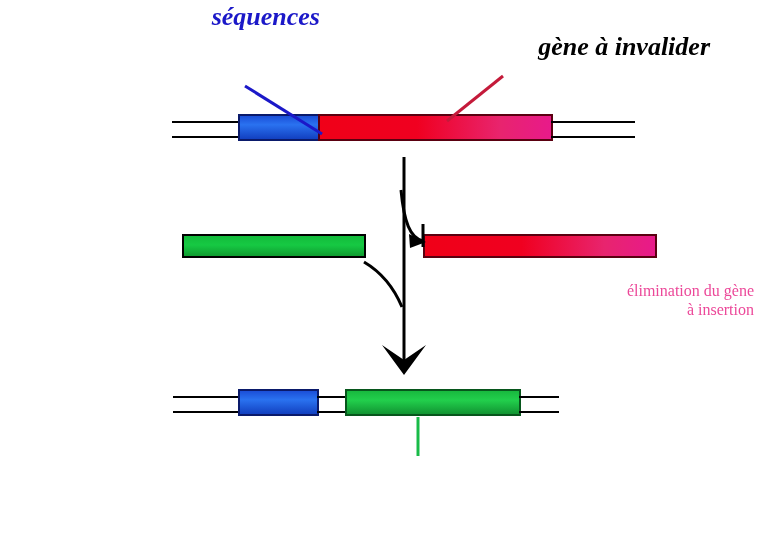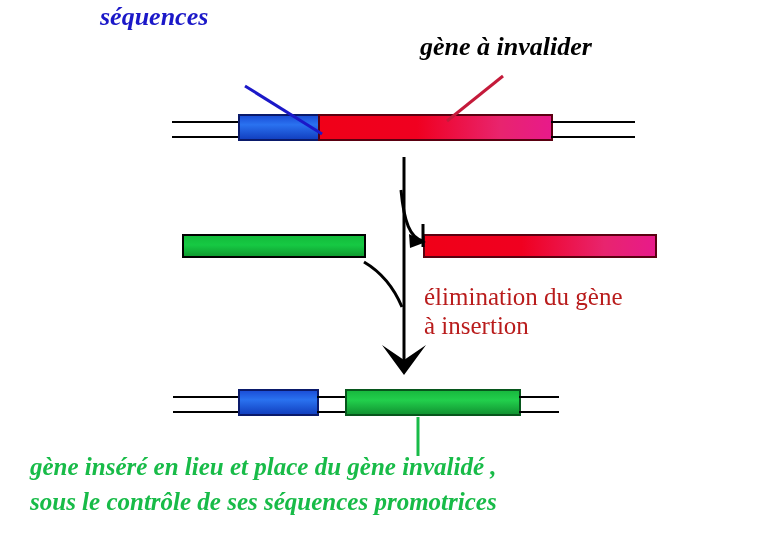--- a/index.html
+++ b/index.html
@@ -12,21 +12,21 @@
     width: 760px;
     height: 547px;
     background: #ffffff;
     overflow: hidden;
     font-family: "Liberation Serif", "DejaVu Serif", serif;
   }
   .lbl {
     position: absolute;
     white-space: nowrap;
     line-height: 1.16;
-    text-align: left;
+    text-align: right;
   }
   .lbl-promoter {
     left: 100px;
     top: 2px;
     width: 220px;
     font-size: 26px;
     font-weight: bold;
     font-style: italic;
     color: #1b18c8;
   }
@@ -43,22 +43,22 @@
     left: 2px;
     top: 282px;
     width: 380px;
     font-size: 25px;
     color: #13b23b;
   }
   .lbl-elimination {
     left: 424px;
     top: 282px;
     width: 330px;
-    font-size: 25px;
-    color: #b91c1c;
+    font-size: 16px;
+    color: #ec4899;
   }
   .lbl-bottom {
     left: 30px;
     top: 452px;
     width: 710px;
     font-size: 25px;
     font-weight: bold;
     font-style: italic;
     color: #18bb48;
   }
@@ -163,18 +163,14 @@
   <div class="lbl lbl-gene-target">
     <span>gène à invalider</span>
   </div>
 
 
   <div class="lbl lbl-elimination">
     <span>élimination du gène</span><br>
     <span>à insertion</span>
   </div>
 
-  <div class="lbl lbl-bottom">
-    <span>gène inséré en lieu et place du gène invalidé ,</span>
-    <span class="line2">sous le contrôle de ses séquences promotrices</span>
-  </div>
 
 </div>
 
 </body></html>

